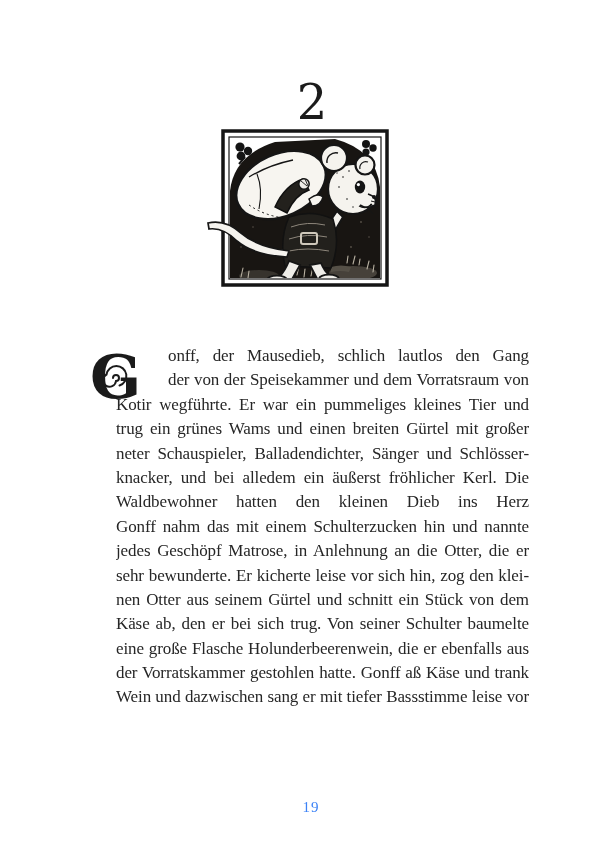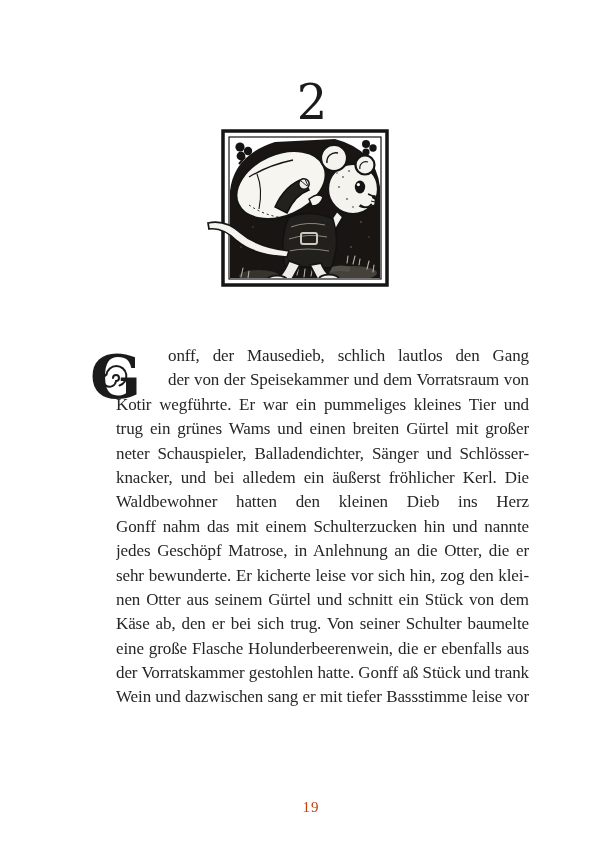--- a/index.html
+++ b/index.html
@@ -47,21 +47,21 @@
     color:#262626;
   }
   .line.indent{padding-left:52px;}
   .line.final{text-align-last:left;}
   .folio{
     position:absolute;
     top:799px;left:311px;
     transform:translateX(-50%);
     font-size:15px;
     letter-spacing:1px;
-    color:#c2410c;
+    color:#3b82f6;
   }
 </style>
 </head>
 <body>
 
 <div class="page">
 
   <div class="chapter-number">2</div>
 
   <div class="illustration">
@@ -191,19 +191,19 @@
         <div class="line">trug ein grünes Wams und einen breiten Gürtel mit großer</div>
         <div class="line">neter Schauspieler, Balladendichter, Sänger und Schlösser-</div>
         <div class="line">knacker, und bei alledem ein äußerst fröhlicher Kerl. Die</div>
         <div class="line">Waldbewohner hatten den kleinen Dieb ins Herz geschlossen.</div>
         <div class="line">Gonff nahm das mit einem Schulterzucken hin und nannte</div>
         <div class="line">jedes Geschöpf Matrose, in Anlehnung an die Otter, die er</div>
         <div class="line">sehr bewunderte. Er kicherte leise vor sich hin, zog den klei-</div>
         <div class="line">nen Otter aus seinem Gürtel und schnitt ein Stück von dem</div>
         <div class="line">Käse ab, den er bei sich trug. Von seiner Schulter baumelte</div>
         <div class="line">eine große Flasche Holunderbeerenwein, die er ebenfalls aus</div>
-        <div class="line">der Vorratskammer gestohlen hatte. Gonff aß Stück und trank</div>
+        <div class="line">der Vorratskammer gestohlen hatte. Gonff aß Käse und trank</div>
         <div class="line">Wein und dazwischen sang er mit tiefer Bassstimme leise vor</div>
       </div>
   </div>
 
   <div class="folio">19</div>
 </div>
 
 </body></html>

